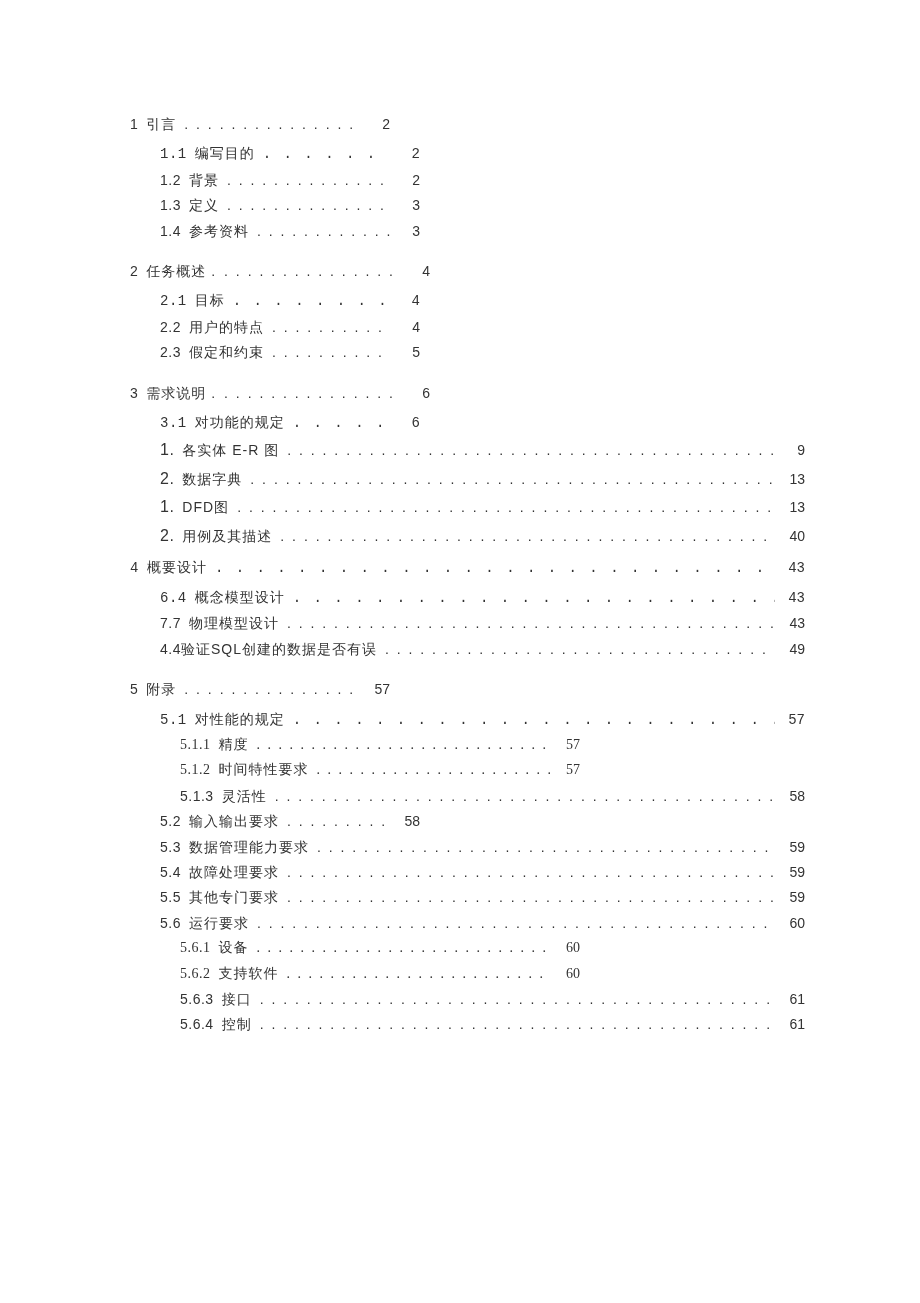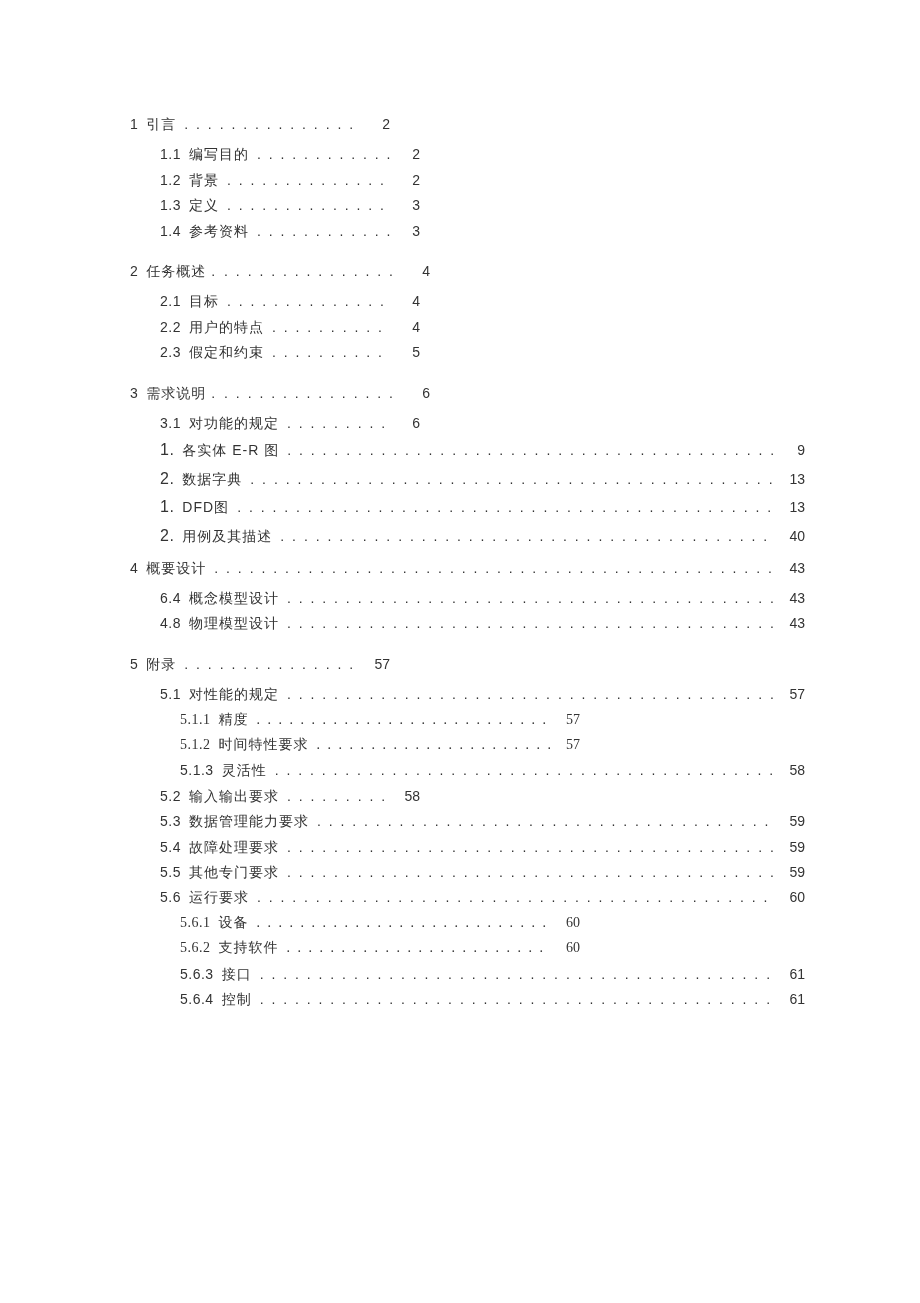--- a/index.html
+++ b/index.html
@@ -51,21 +51,21 @@
     min-width: 22px;
   }
   .lvl-0 { padding-left: 0; }
   .lvl-1 { padding-left: 30px; }
   .lvl-2 { padding-left: 50px; }
   .w-short  .toc-row { max-width: 260px; }
   .w-short2 .toc-row { max-width: 300px; }
   .w-mid    .toc-row { max-width: 400px; font-family: Liberation Serif, serif; }
   .w-full   .toc-row { max-width: none; }
   .section-gap { margin-top: 18px; }
-  .sub-gap { margin-top: 8px; }
+  .sub-gap { margin-top: 8px; font-family: Liberation Mono, monospace; }
   .num-style { font-weight: 400; }
   .big-num .toc-num { font-size: 16px; }
 </style>
 </head>
 <body>
 
 <div class="page">
   <div id="toc-container">
       <div class="lvl-0 w-short">
         <div class="toc-row">
@@ -198,24 +198,32 @@
       <div class="lvl-1 w-full sub-gap">
         <div class="toc-row">
           <span class="toc-num num-style">6.4</span>
           <span class="toc-title">概念模型设计</span>
           <span class="toc-leader"></span>
           <span class="toc-page">43</span>
         </div>
       </div>
       <div class="lvl-1 w-full">
         <div class="toc-row">
-          <span class="toc-num num-style">4.8</span>
+          <span class="toc-num num-style">7.7</span>
           <span class="toc-title">物理模型设计</span>
           <span class="toc-leader"></span>
           <span class="toc-page">43</span>
+        </div>
+      </div>
+      <div class="lvl-1 w-full">
+        <div class="toc-row">
+          <span class="toc-num num-style" style="margin-right: 0px;">4.4</span>
+          <span class="toc-title">验证SQL创建的数据是否有误</span>
+          <span class="toc-leader"></span>
+          <span class="toc-page">49</span>
         </div>
       </div>
       <div class="lvl-0 w-short section-gap">
         <div class="toc-row">
           <span class="toc-num num-style">5</span>
           <span class="toc-title">附录</span>
           <span class="toc-leader"></span>
           <span class="toc-page">57</span>
         </div>
       </div>

